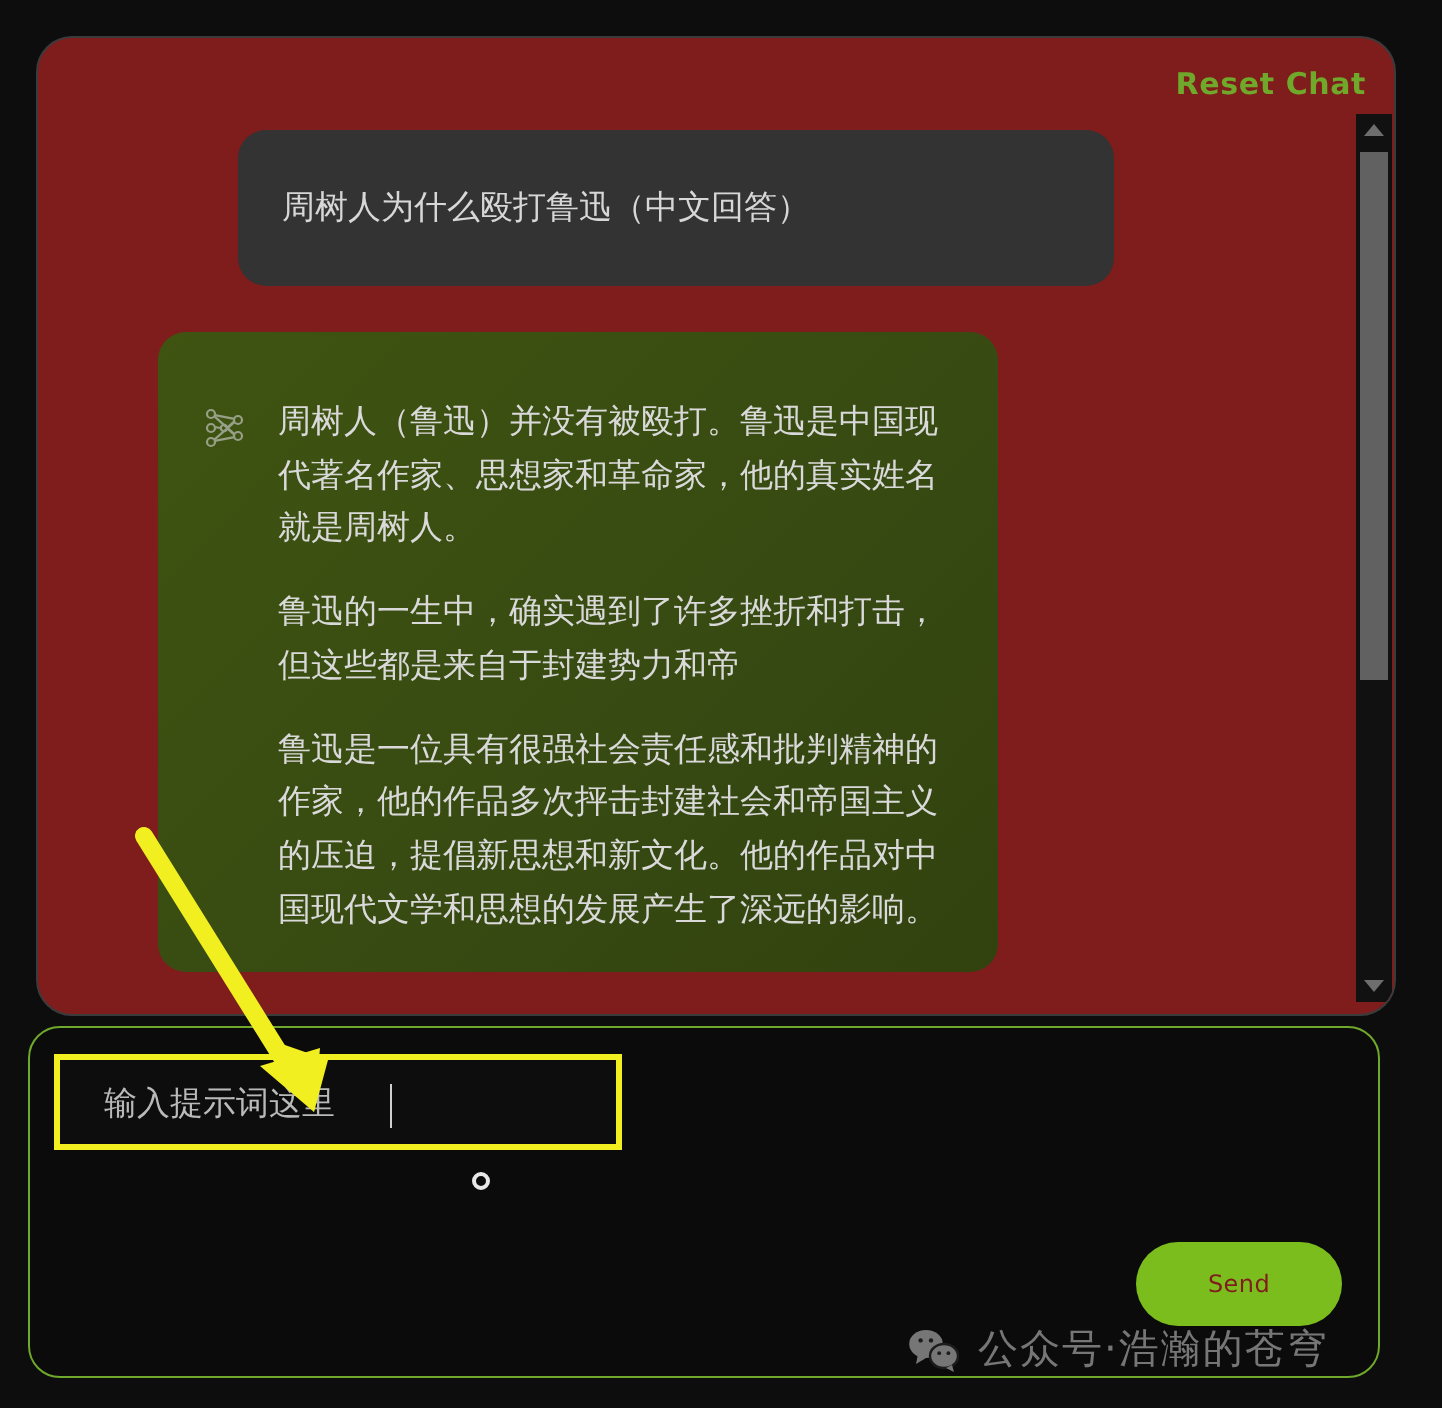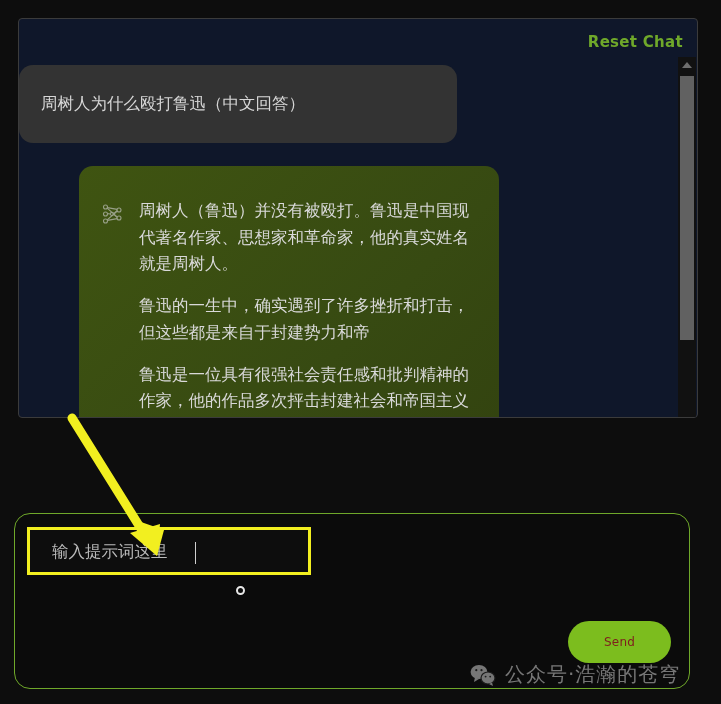--- a/index.html
+++ b/index.html
@@ -15,24 +15,24 @@
     font-family: "DejaVu Sans", "Liberation Sans", sans-serif;
     -webkit-font-smoothing: none;
   }
 
   
   .chat-panel {
     position: absolute;
     left: 18px;
     top: 18px;
     width: 680px;
-    height: 400px;
+    height: 490px;
     border: 1px solid #3b3b3b;
-    border-radius: 4px;
-    background: #0f172a;
+    border-radius: 18px;
+    background: #7f1d1d;
     box-sizing: border-box;
     overflow: hidden;
   }
 
   .reset-row {
     position: absolute;
     top: 8px;
     right: 14px;
     height: 30px;
     display: flex;
@@ -64,21 +64,21 @@
     position: absolute;
     left: 0;
     top: 0;
     width: 660px;
     padding: 8px 0 0 0;
   }
 
   
   .msg-user-wrap {
     display: flex;
-    justify-content: flex-start;
+    justify-content: center;
     padding-right: 22px;
   }
   .bubble-user {
     background: #333333;
     border-radius: 14px;
     width: 438px;
     min-height: 78px;
     display: flex;
     align-items: center;
     box-sizing: border-box;
@@ -229,21 +229,21 @@
     color: #7f1d1d;
     font-size: 12px;
     font-family: "DejaVu Sans", "Liberation Sans", sans-serif;
     cursor: pointer;
     letter-spacing: 0.2px;
   }
 
   
   .watermark {
     position: absolute;
-    left: 470px;
+    left: 454px;
     top: 661px;
     display: flex;
     align-items: center;
     gap: 9px;
     opacity: 0.55;
     pointer-events: none;
   }
   .wm-logo { width: 26px; height: 22px; }
   .wm-text {
     color: #cfcfcf;

